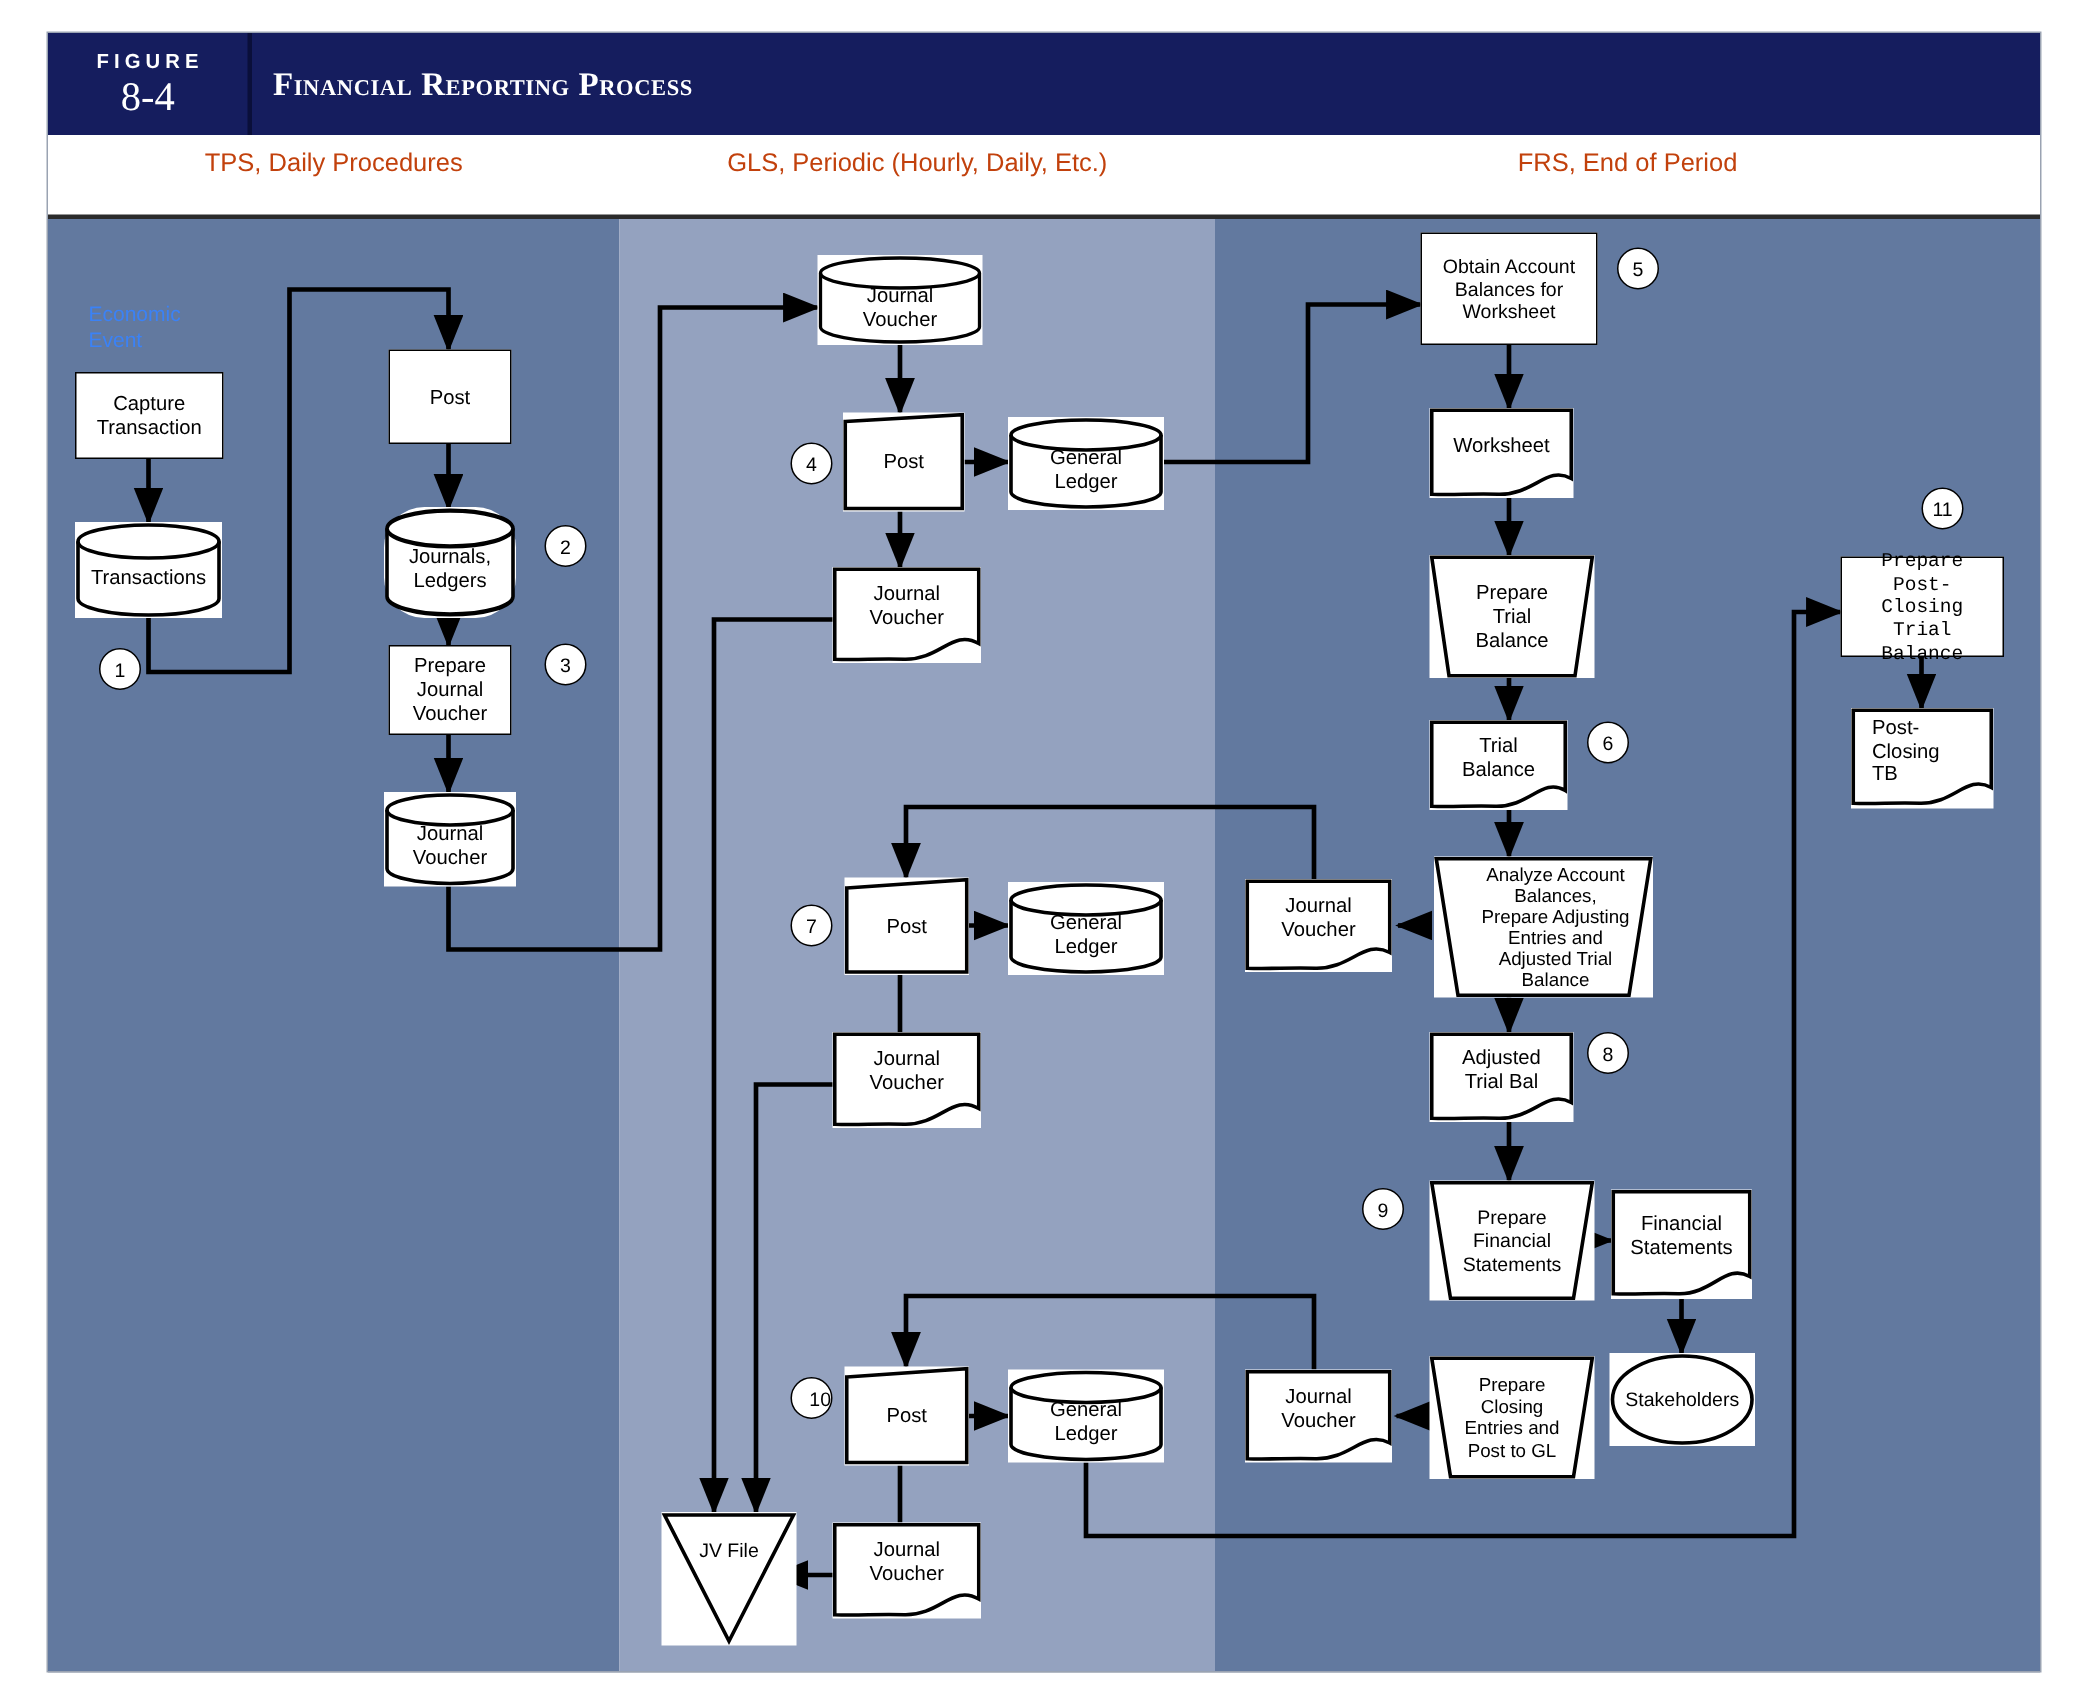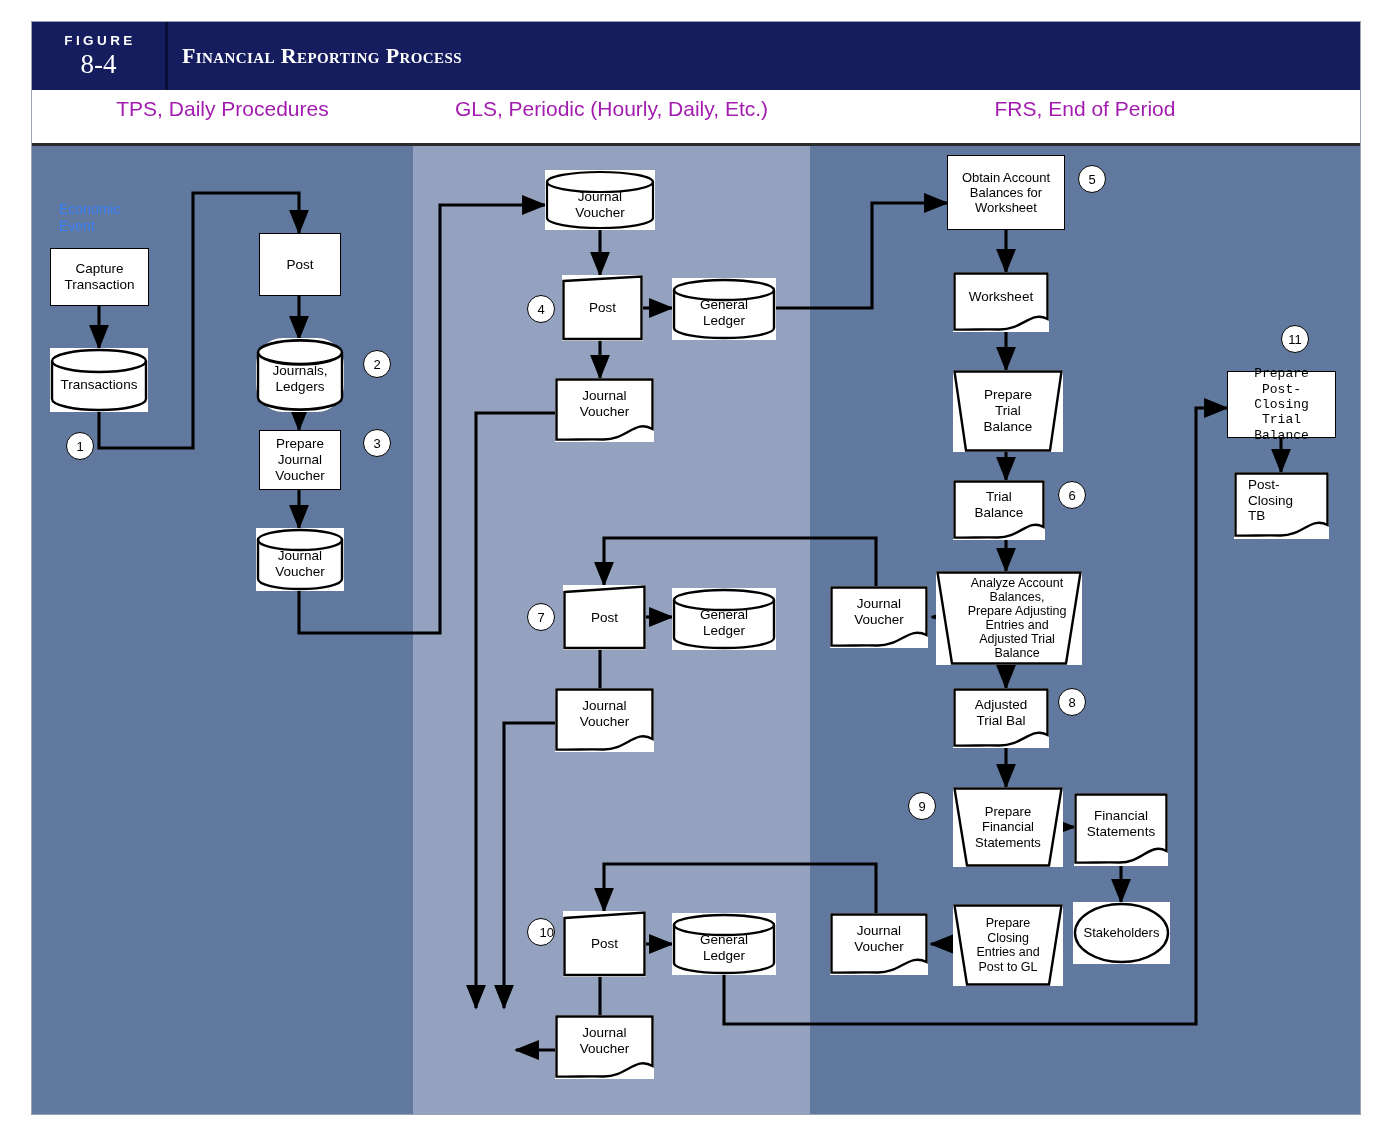--- a/index.html
+++ b/index.html
@@ -19,21 +19,21 @@
             font-family:"Liberation Sans",sans-serif;line-height:1;padding-left:3px;}
   #fig-num{color:#fff;font-size:27px;font-family:"Liberation Serif",serif;line-height:1.05;margin-top:2px;}
   #fig-title{position:absolute;left:150px;top:0;height:68px;display:flex;align-items:center;
              color:#fff;font-size:22px;font-weight:bold;font-family:"Liberation Serif",serif;
              font-variant:small-caps;letter-spacing:.4px;}
 
   
   #colheads{position:absolute;left:32px;top:90px;width:1328px;height:56px;background:#fff;
             border-bottom:3px solid #2b2b2b;box-sizing:border-box;}
   .colhead{position:absolute;top:0;height:38px;display:flex;align-items:center;justify-content:center;
-           font-size:21px;color:#a21caf;}
+           font-size:17px;color:#c2410c;}
 
   
   #lanes{position:absolute;left:32px;top:146px;width:1328px;height:968px;}
   .lane{position:absolute;top:0;height:968px;}
   #lane-tps{left:0;width:381px;background:#62799f;}
   #lane-gls{left:381px;width:397px;background:#94a2bf;}
   #lane-frs{left:778px;width:550px;background:#62799f;}
 
   
   #wires{position:absolute;left:0;top:0;width:1392px;height:1137px;pointer-events:none;}
@@ -278,20 +278,26 @@
   </div>
 
   <div class="node doc" style="left:555px;top:1015px;width:99px;height:64px;">
     <svg class="shape-svg" viewBox="0 0 99 64" preserveAspectRatio="none">
       <path d="M1.5,1.5 L97.5,1.5 L97.5,51 C80,41 72,62 48,61.5 C30,61 18,62 1.5,61.5 Z" fill="#fff" stroke="#000" stroke-width="2.4"></path>
     </svg>
     <span class="lbl" style="white-space:pre-line;margin-bottom:12px;">Journal
 Voucher</span>
   </div>
 
+  <div class="node tri" style="left:441px;top:1008px;width:90px;height:89px;">
+    <svg class="shape-svg" viewBox="0 0 90 89" preserveAspectRatio="none">
+      <path d="M2,2 L88,2 L45,86 Z" fill="#fff" stroke="#000" stroke-width="2.4"></path>
+    </svg>
+    <span class="lbl" style="margin-bottom:38px;font-size:13px;">JV File</span>
+  </div>
 
   <div class="node proc" style="left:947px;top:155px;width:118px;height:75px;">
     <span class="lbl" style="white-space:pre-line;font-size:13px;">Obtain Account
 Balances for
 Worksheet</span>
   </div>
 
   <div class="node doc" style="left:953px;top:272px;width:96px;height:60px;">
     <svg class="shape-svg" viewBox="0 0 96 60" preserveAspectRatio="none">
       <path d="M1.5,1.5 L94.5,1.5 L94.5,47 C78,38 70,58 46,57.5 C29,57 17,58 1.5,57.5 Z" fill="#fff" stroke="#000" stroke-width="2.4"></path>
@@ -309,21 +315,21 @@
   </div>
 
   <div class="node doc" style="left:953px;top:480px;width:92px;height:60px;">
     <svg class="shape-svg" viewBox="0 0 92 60" preserveAspectRatio="none">
       <path d="M1.5,1.5 L90.5,1.5 L90.5,47 C75,38 67,58 44,57.5 C28,57 16,58 1.5,57.5 Z" fill="#fff" stroke="#000" stroke-width="2.4"></path>
     </svg>
     <span class="lbl" style="white-space:pre-line;margin-bottom:10px;">Trial
 Balance</span>
   </div>
 
-  <div class="node manual" style="left:936px;top:571px;width:146px;height:94px;padding-left:16px;">
+  <div class="node manual" style="left:956px;top:571px;width:146px;height:94px;padding-left:16px;">
     <svg class="shape-svg" viewBox="0 0 146 94" preserveAspectRatio="none">
       <path d="M1.5,1.5 L144.5,1.5 L130,92.5 L16,92.5 Z" fill="#fff" stroke="#000" stroke-width="2.4"></path>
     </svg>
     <span class="lbl" style="white-space:pre-line;font-size:12.5px;line-height:1.13;">Analyze Account
 Balances,
 Prepare Adjusting
 Entries and
 Adjusted Trial
 Balance</span>
   </div>

